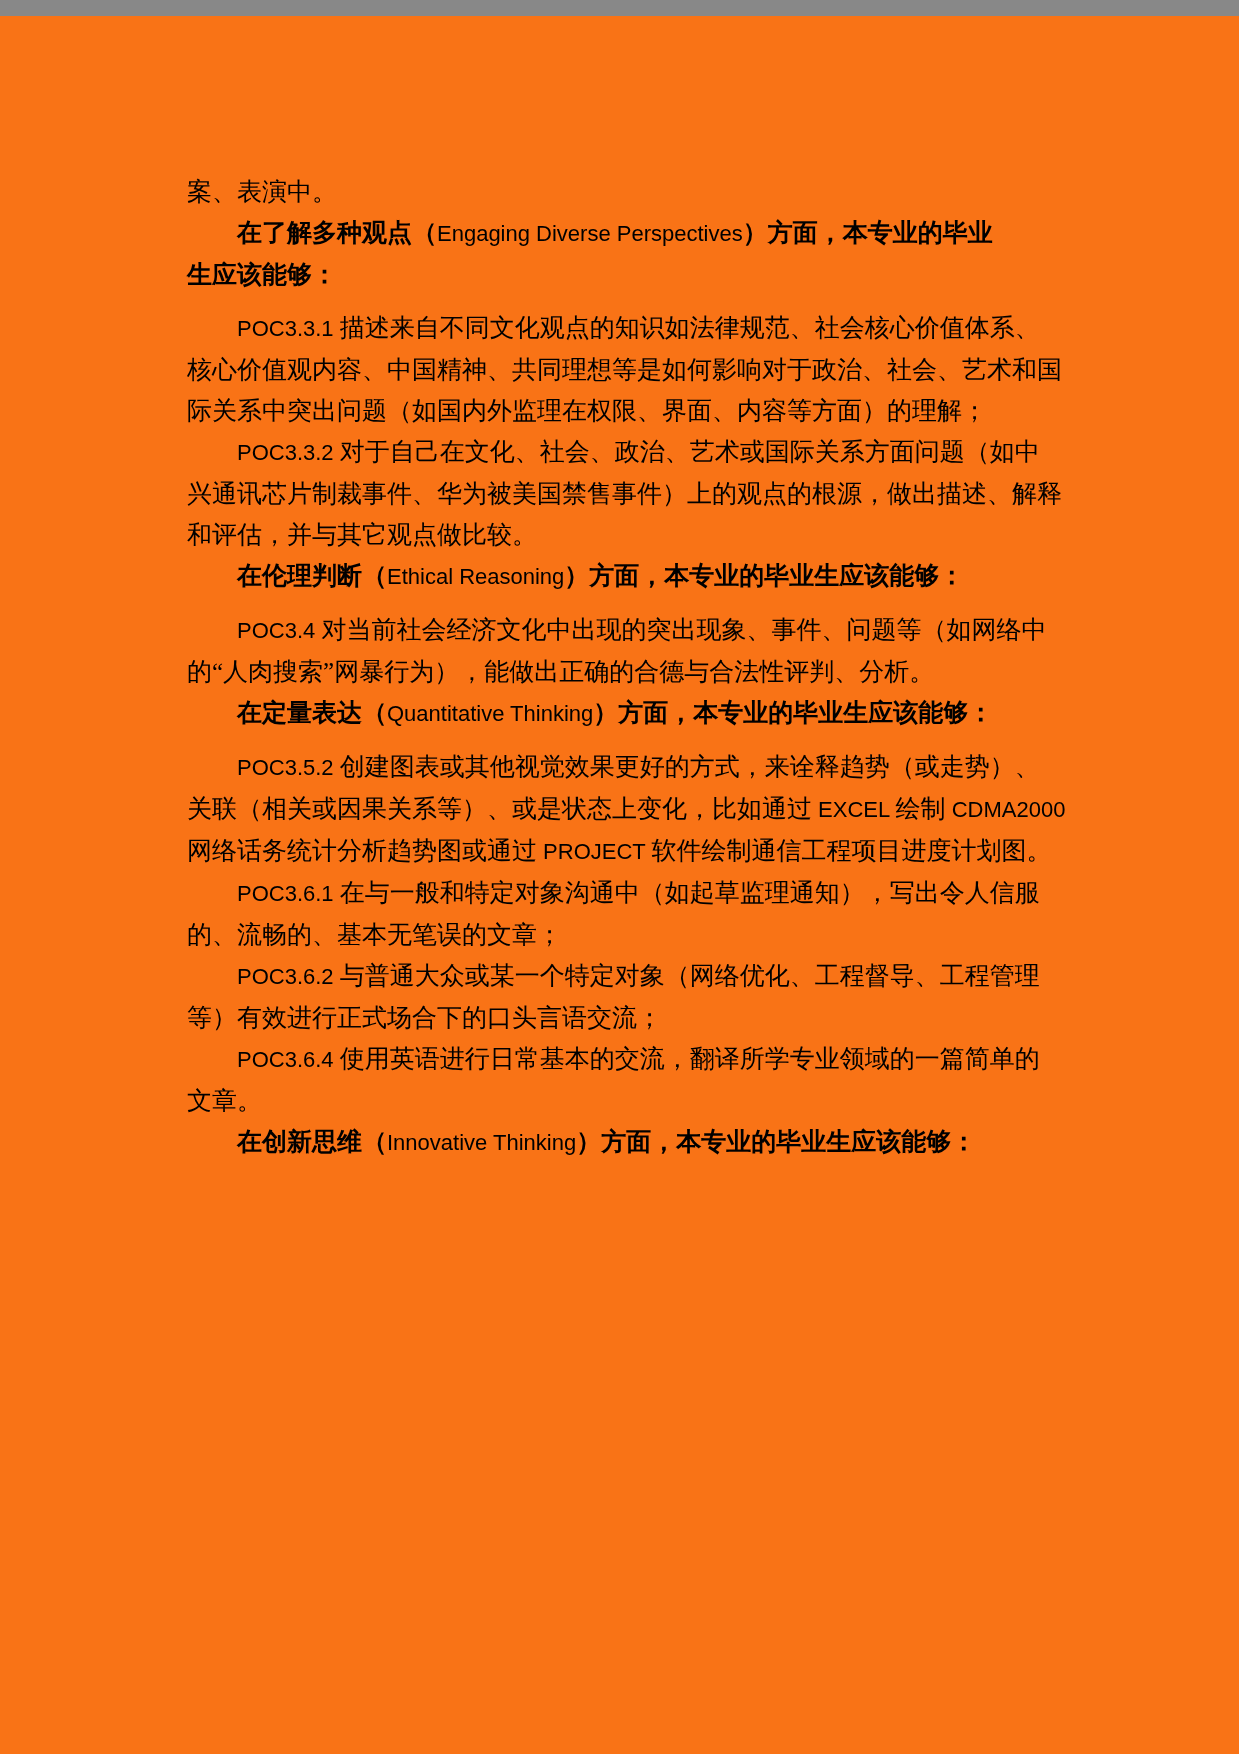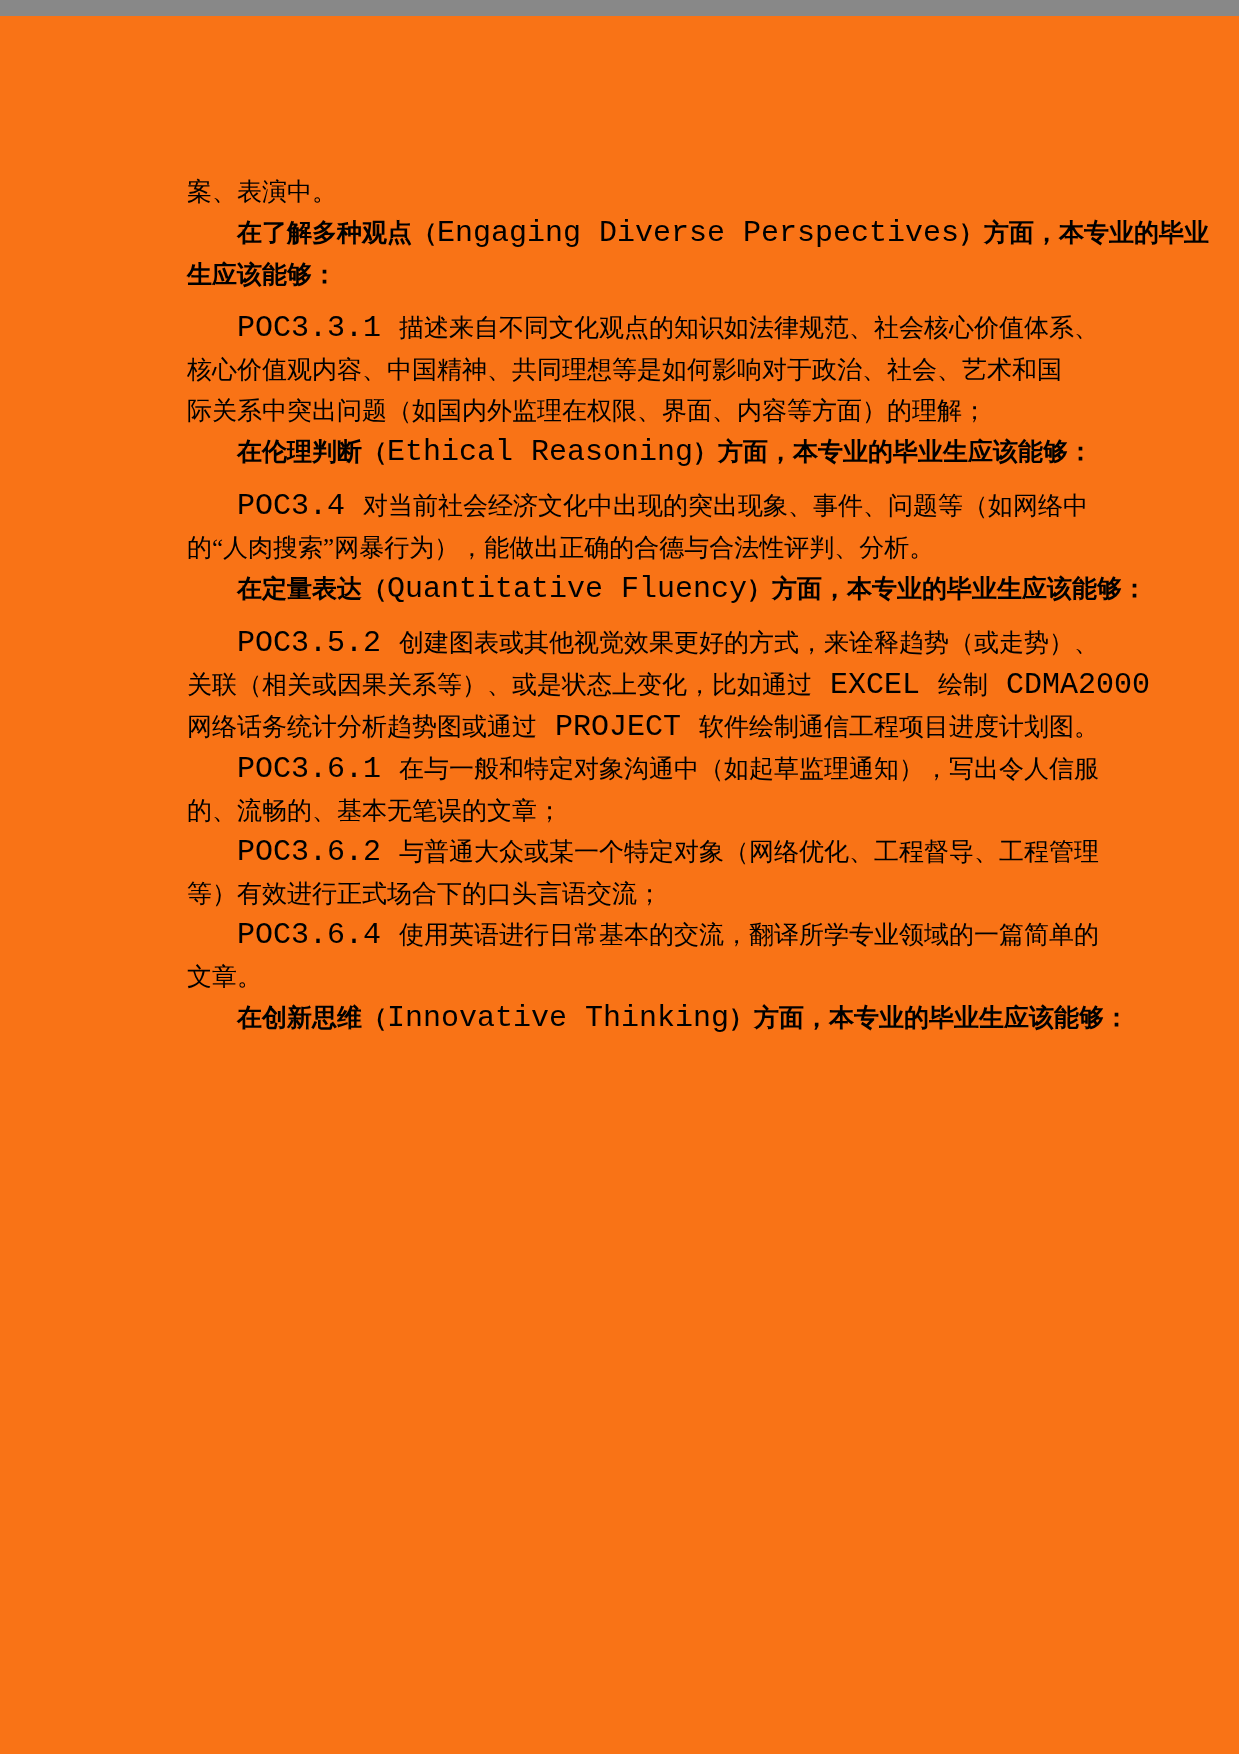--- a/index.html
+++ b/index.html
@@ -35,42 +35,45 @@
   .para.indent {
     text-indent: 50px;         
   }
   .para.heading {
     font-family: "Liberation Sans", "DejaVu Sans", sans-serif;
     font-weight: 700;
     margin-bottom: 12px;       
   }
   
   .latin {
-    font-family: Liberation Mono, monospace;
-    font-size: 30px;
+    font-family: Liberation Sans, sans-serif;
+    font-size: 22px;
   }
   .heading .latin {
     font-weight: 400;          
   }
 </style>
 </head>
 <body>
 
 <div class="page">
   <div class="content">
       <p class="para body">案、表演中。</p>
       <p class="para heading indent">在了解多种观点（<span class="latin">Engaging Diverse Perspectives</span>）方面，本专业的毕业
 生应该能够：</p>
       <p class="para body indent"><span class="latin">POC3.3.1 </span>描述来自不同文化观点的知识如法律规范、社会核心价值体系、
 核心价值观内容、中国精神、共同理想等是如何影响对于政治、社会、艺术和国
 际关系中突出问题（如国内外监理在权限、界面、内容等方面）的理解；</p>
+      <p class="para body indent"><span class="latin">POC3.3.2 </span>对于自己在文化、社会、政治、艺术或国际关系方面问题（如中
+兴通讯芯片制裁事件、华为被美国禁售事件）上的观点的根源，做出描述、解释
+和评估，并与其它观点做比较。</p>
       <p class="para heading indent">在伦理判断（<span class="latin">Ethical Reasoning</span>）方面，本专业的毕业生应该能够：</p>
       <p class="para body indent"><span class="latin">POC3.4 </span>对当前社会经济文化中出现的突出现象、事件、问题等（如网络中
 的“人肉搜索”网暴行为），能做出正确的合德与合法性评判、分析。</p>
-      <p class="para heading indent">在定量表达（<span class="latin">Quantitative Fluency</span>）方面，本专业的毕业生应该能够：</p>
+      <p class="para heading indent">在定量表达（<span class="latin">Quantitative Thinking</span>）方面，本专业的毕业生应该能够：</p>
       <p class="para body indent"><span class="latin">POC3.5.2 </span>创建图表或其他视觉效果更好的方式，来诠释趋势（或走势）、
 关联（相关或因果关系等）、或是状态上变化，比如通过<span class="latin"> EXCEL </span>绘制<span class="latin"> CDMA2000</span>
 网络话务统计分析趋势图或通过<span class="latin"> PROJECT </span>软件绘制通信工程项目进度计划图。</p>
       <p class="para body indent"><span class="latin">POC3.6.1 </span>在与一般和特定对象沟通中（如起草监理通知），写出令人信服
 的、流畅的、基本无笔误的文章；</p>
       <p class="para body indent"><span class="latin">POC3.6.2 </span>与普通大众或某一个特定对象（网络优化、工程督导、工程管理
 等）有效进行正式场合下的口头言语交流；</p>
       <p class="para body indent"><span class="latin">POC3.6.4 </span>使用英语进行日常基本的交流，翻译所学专业领域的一篇简单的
 文章。</p>
       <p class="para heading indent">在创新思维（<span class="latin">Innovative Thinking</span>）方面，本专业的毕业生应该能够：</p>

